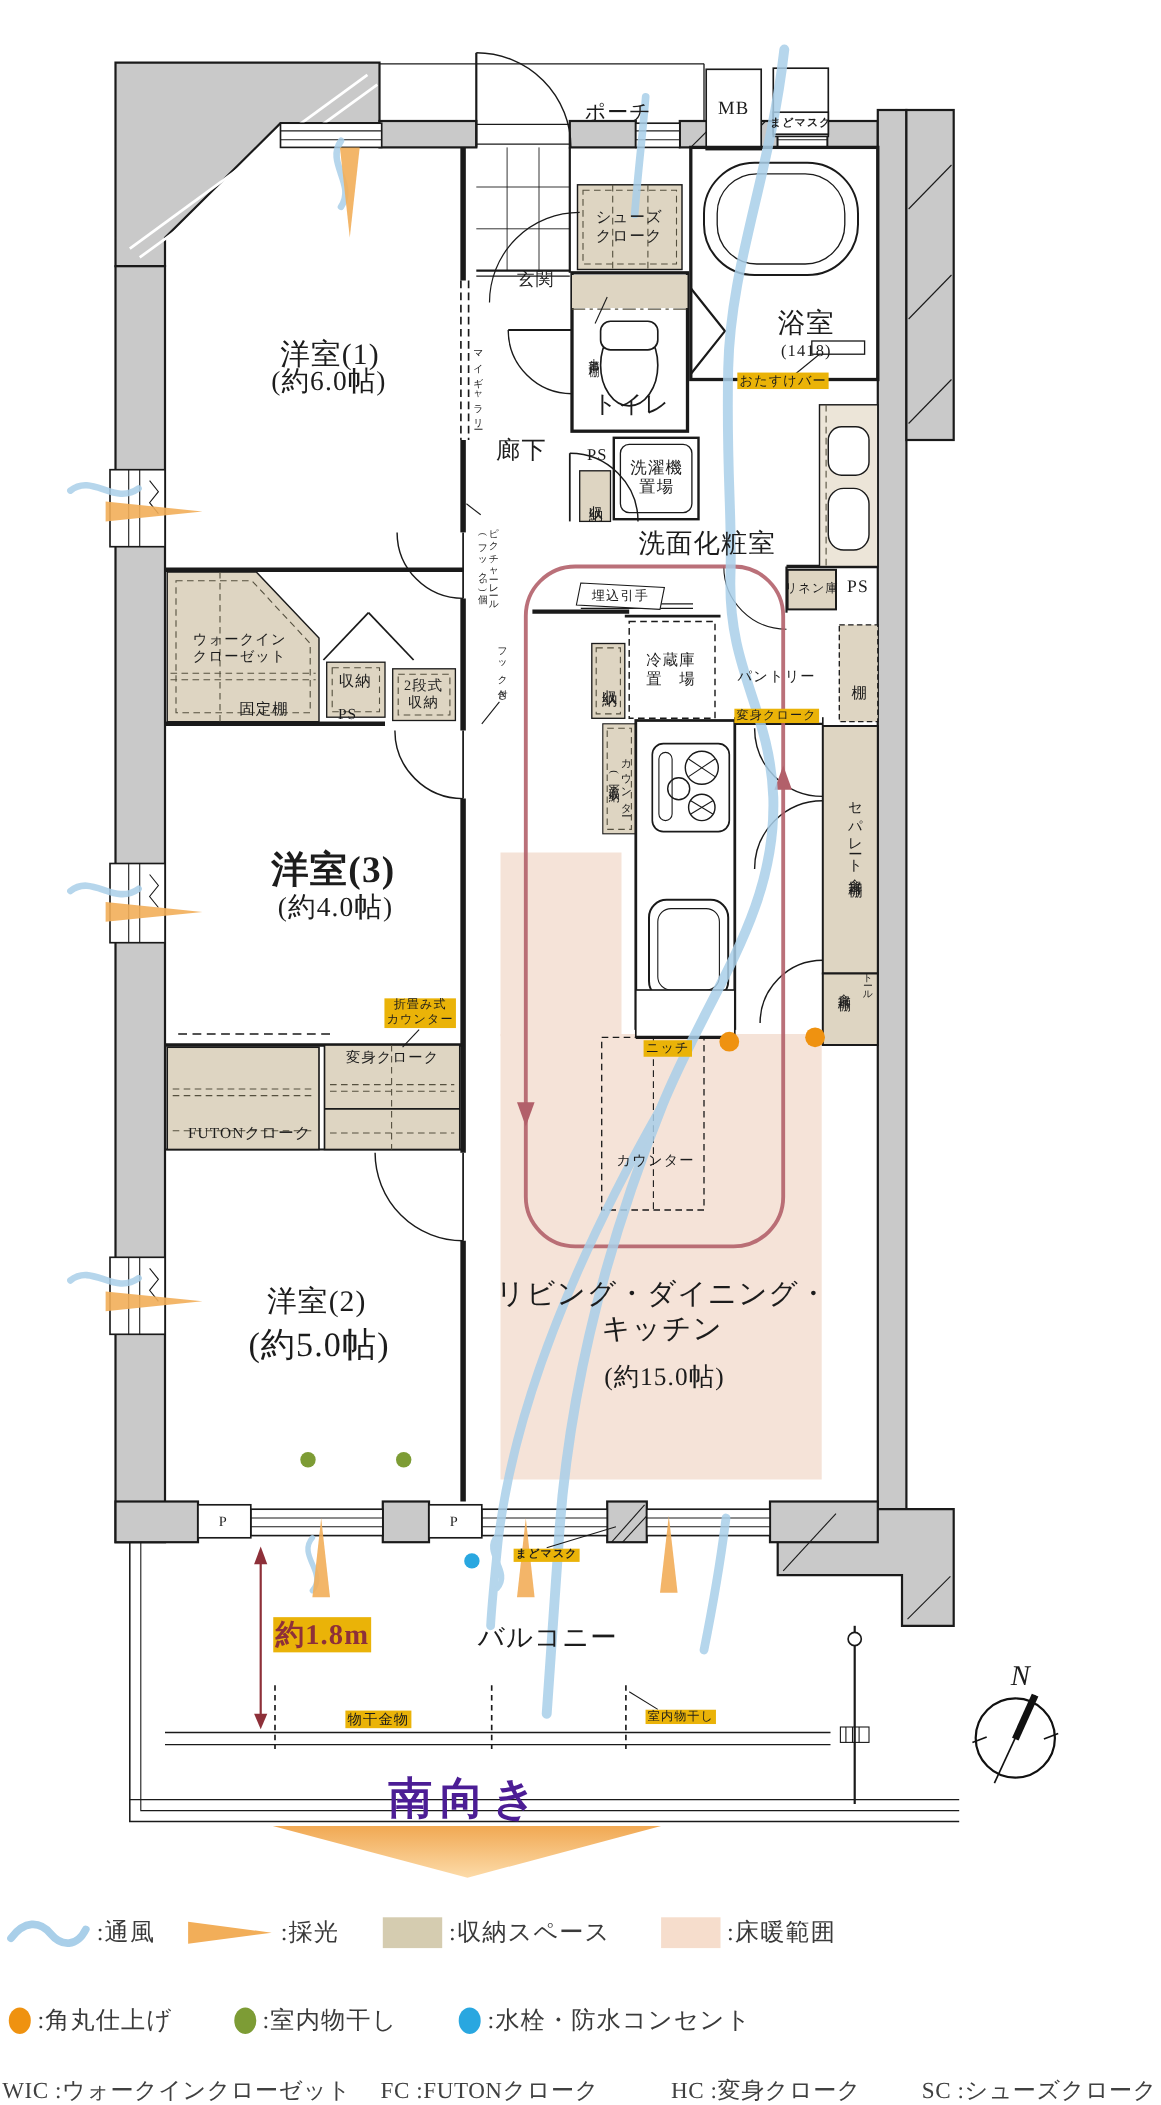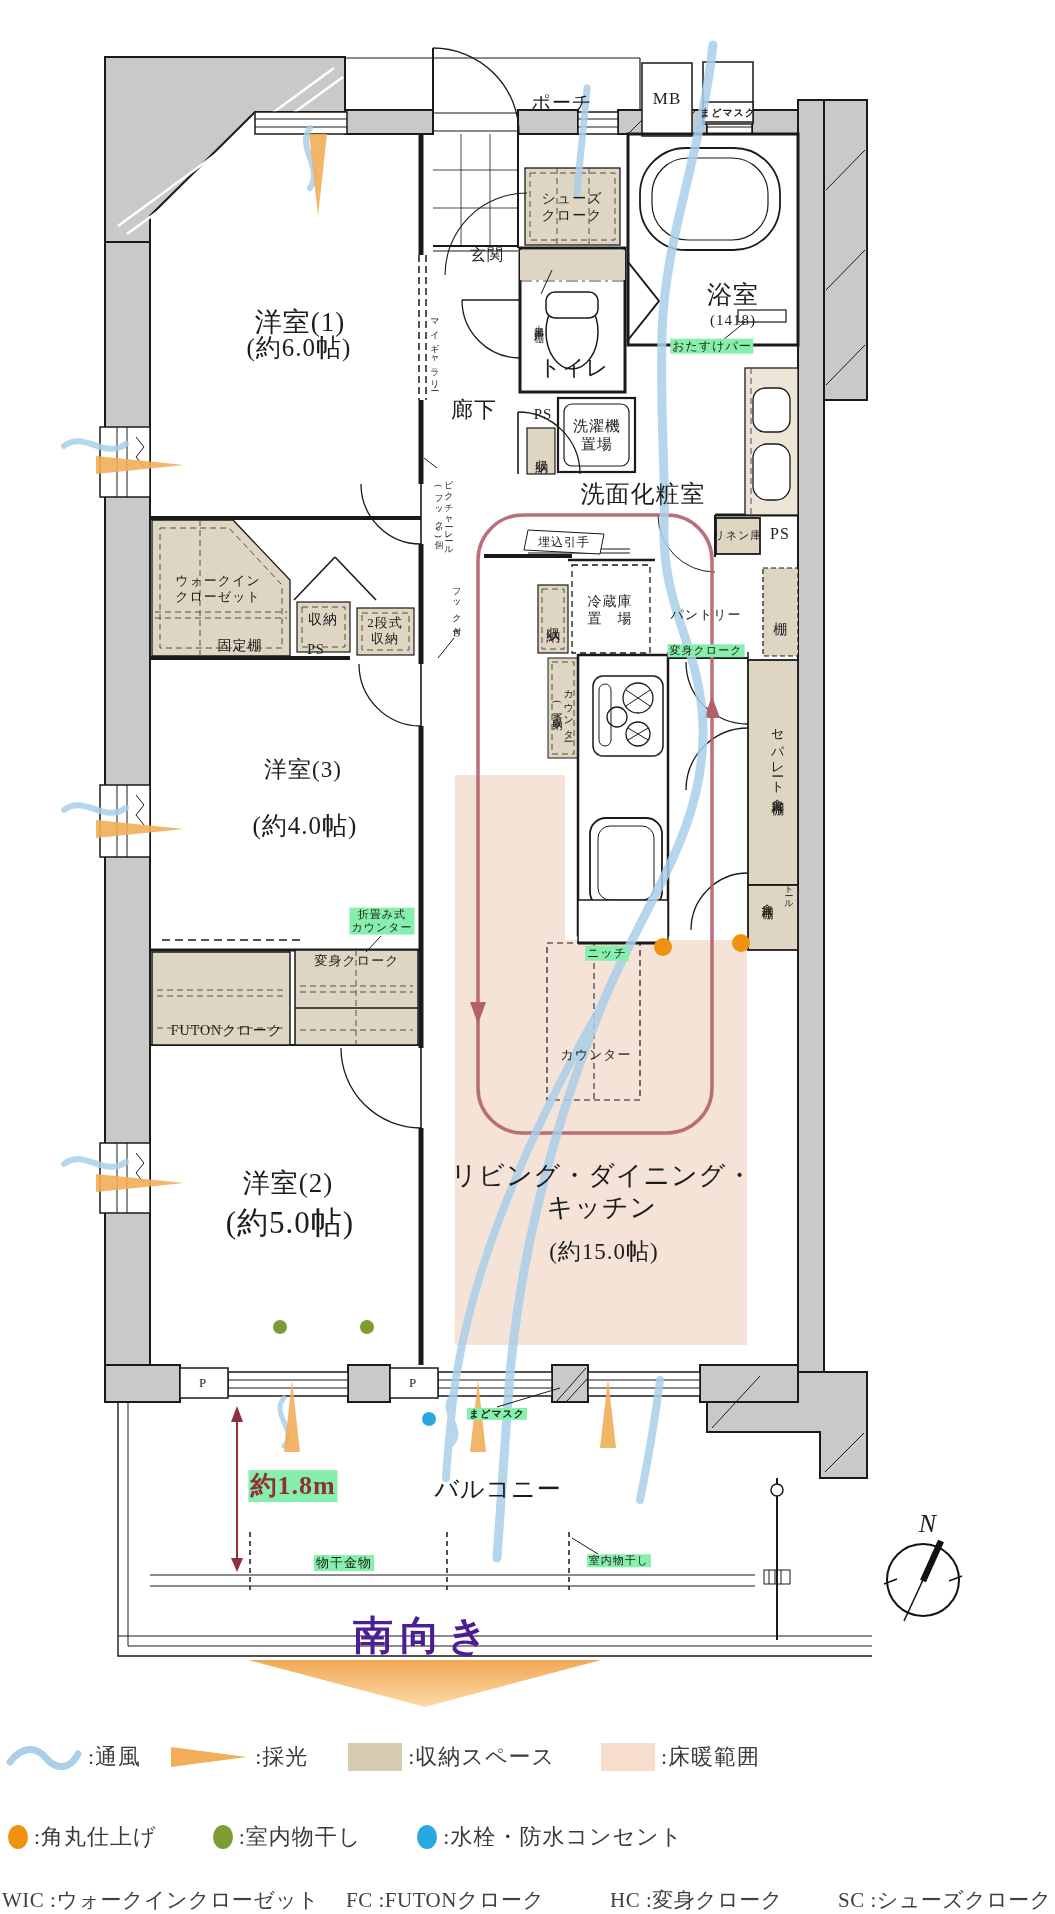--- a/index.html
+++ b/index.html
@@ -4,21 +4,21 @@
 <style>
   html,body{margin:0;padding:0;background:#fff;}
   #page{position:relative;width:1055px;height:1914px;background:#fff;overflow:hidden;
         font-family:"Liberation Serif","DejaVu Serif",serif;color:#1c1c1c;}
   #plan-svg{position:absolute;left:0;top:0;}
   .plan-label{position:absolute;transform:translate(-50%,-50%);white-space:pre-line;
       text-align:center;line-height:1.22;letter-spacing:1px;z-index:5;}
   .plan-label.v{writing-mode:vertical-rl;letter-spacing:2px;line-height:1.1;}
   .plan-label.b{font-weight:bold;}
   .plan-label.i{font-style:italic;}
-  .plan-label.bg{background:#86efac;padding:0 2px;}
+  .plan-label.bg{background:#eab308;padding:0 2px;}
   .plan-label.dimclr{color:#8e3039;}
   .plan-label.faceclr{color:#4c1d95;letter-spacing:7px;}
   .plan-label.gothic{font-family:"Liberation Sans","DejaVu Sans",sans-serif;}
   .legend-row{position:absolute;display:flex;align-items:center;z-index:6;}
   .legend-item{display:flex;align-items:center;font-size:22px;letter-spacing:1px;color:#3a3a3a;}
   .legend-item .txt{margin-left:6px;}
   .dot{width:20px;height:24px;border-radius:50%;}
   .swatch{width:54px;height:28px;}
   .abbr-row{position:absolute;top:1886px;left:0;width:1055px;display:flex;z-index:6;}
   .abbr-item{font-size:21px;letter-spacing:0.5px;color:#404040;white-space:nowrap;position:absolute;top:0;}
@@ -339,21 +339,21 @@
     <line x1="941" y1="1541" x2="904" y2="1621" stroke-width="1.5"></line>
     <line x1="941" y1="1541" x2="923" y2="1581" stroke-width="6.5"></line>
   </g>
 
   <polygon points="248,1660 601,1660 425,1707" fill="url(#gradS)" opacity="0.95"></polygon>
 </svg>
 
 <div id="plan-labels">
       <div class="plan-label" style="left: 300px; top: 322px; font-size: 27px;">洋室(1)</div>
       <div class="plan-label" style="left: 299px; top: 348px; font-size: 25px;">(約6.0帖)</div>
-      <div class="plan-label" style="left: 303px; top: 770px; font-size: 23px;">洋室(3)</div>
+      <div class="plan-label" style="left: 303px; top: 792px; font-size: 34px; font-weight: bold;">洋室(3)</div>
       <div class="plan-label" style="left: 305px; top: 826px; font-size: 25px;">(約4.0帖)</div>
       <div class="plan-label" style="left: 288px; top: 1183px; font-size: 27px;">洋室(2)</div>
       <div class="plan-label" style="left: 290px; top: 1223px; font-size: 31px;">(約5.0帖)</div>
       <div class="plan-label" style="left: 602px; top: 1192px; font-size: 26px;">リビング・ダイニング・
 キッチン</div>
       <div class="plan-label" style="left: 604px; top: 1252px; font-size: 23px;">(約15.0帖)</div>
       <div class="plan-label" style="left: 733px; top: 295px; font-size: 25px;">浴室</div>
       <div class="plan-label" style="left: 733px; top: 320px; font-size: 15px;">(1418)</div>
       <div class="plan-label" style="left: 472px; top: 255px; font-size: 16px; margin-left: 15px;">玄関</div>
       <div class="plan-label" style="left: 562px; top: 103px; font-size: 19px;">ポーチ</div>

